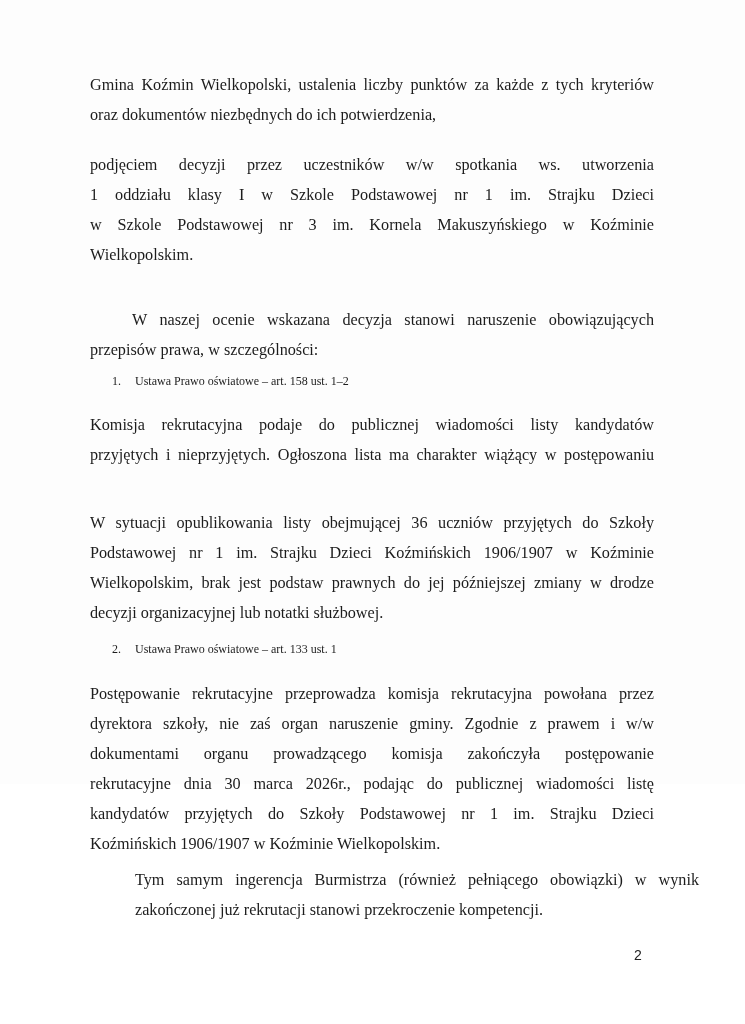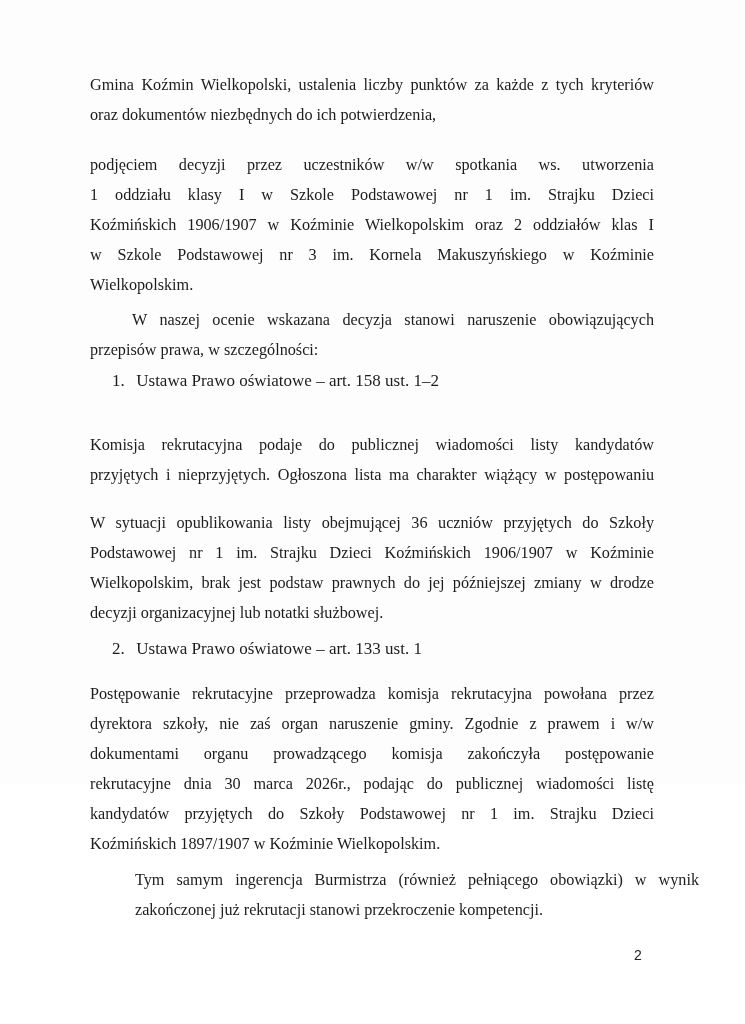--- a/index.html
+++ b/index.html
@@ -6,54 +6,53 @@
   body {
     width: 745px; height: 1024px; background: #ffffff; position: relative; overflow: hidden;
     font-family: "Liberation Serif", "DejaVu Serif", serif; color: #1c1c1c;
   }
   .page { position: absolute; left: 0; top: 0; width: 745px; height: 784px; background: #fdfdfd; padding-left: 37px; }
   .edge-right { position: absolute; right: 0; top: 0; width: 1px; height: 1024px; background: #e6e6e6; }
   .text { position: absolute; left: 90px; width: 564px; font-size: 16.2px; line-height: 30px; }
   .line { display: block; text-align: justify; text-align-last: justify; white-space: nowrap; }
   .line.last { text-align-last: left; }
   .bold { font-weight: normal; }
-  .li { position: absolute; left: 112px; font-size: 17px; line-height: 30px; }
+  .li { position: absolute; left: 112px; font-size: 12px; line-height: 30px; }
   .li .num { display: inline-block; width: 20px; }
   .page-num { position: absolute; left: 634px; top: 947px; font-family: "Liberation Sans", sans-serif; font-size: 14px; color: #222; }
 </style>
 </head>
 <body>
 
 <div class="page">
   <div class="edge-right"></div>
 
   <div class="text" style="top:70px;">
     <span class="line">Gmina Koźmin Wielkopolski, ustalenia liczby punktów za każde z tych kryteriów</span>
     <span class="line last">oraz dokumentów niezbędnych do ich potwierdzenia,</span>
   </div>
 
   <div class="text bold" style="top:150px;">
     <span class="line">podjęciem decyzji przez uczestników w/w spotkania ws. utworzenia</span>
     <span class="line">1 oddziału klasy I w Szkole Podstawowej nr 1 im. Strajku Dzieci</span>
-    <span class="line">Koźmińskich 1906/1907 w Koźminie Wielkopolskim oraz 2 oddziałów klas I</span>
     <span class="line">w Szkole Podstawowej nr 3 im. Kornela Makuszyńskiego w Koźminie</span>
     <span class="line last">Wielkopolskim.</span>
   </div>
 
   <div class="text" style="top:305px;">
     <span class="line" style="padding-left:42px; box-sizing:border-box;">W naszej ocenie wskazana decyzja stanowi naruszenie obowiązujących</span>
     <span class="line last">przepisów prawa, w szczególności:</span>
   </div>
 
   <div class="li" style="top:366px;">
     <span class="num">1.</span>
     <span>Ustawa Prawo oświatowe – art. 158 ust. 1–2</span>
   </div>
 
-  <div class="text" style="top:410px;margin-top:20px;">
+  <div class="text" style="top:410px;">
     <span class="line">Komisja rekrutacyjna podaje do publicznej wiadomości listy kandydatów</span>
     <span class="line">przyjętych i nieprzyjętych. Ogłoszona lista ma charakter wiążący w postępowaniu</span>
   </div>
 
   <div class="text" style="top:508px;">
     <span class="line">W sytuacji opublikowania listy obejmującej 36 uczniów przyjętych do Szkoły</span>
     <span class="line">Podstawowej nr 1 im. Strajku Dzieci Koźmińskich 1906/1907 w Koźminie</span>
     <span class="line">Wielkopolskim, brak jest podstaw prawnych do jej późniejszej zmiany w drodze</span>
     <span class="line last">decyzji organizacyjnej lub notatki służbowej.</span>
   </div>
@@ -62,21 +61,21 @@
     <span class="num">2.</span>
     <span>Ustawa Prawo oświatowe – art. 133 ust. 1</span>
   </div>
 
   <div class="text" style="top:679px;">
     <span class="line">Postępowanie rekrutacyjne przeprowadza komisja rekrutacyjna powołana przez</span>
     <span class="line">dyrektora szkoły, nie zaś organ naruszenie gminy. Zgodnie z prawem i w/w</span>
     <span class="line">dokumentami organu prowadzącego komisja zakończyła postępowanie</span>
     <span class="line">rekrutacyjne dnia 30 marca 2026r., podając do publicznej wiadomości listę</span>
     <span class="line">kandydatów przyjętych do Szkoły Podstawowej nr 1 im. Strajku Dzieci</span>
-    <span class="line last">Koźmińskich 1897/1907 w Koźminie Wielkopolskim.</span>
+    <span class="line last">Koźmińskich 1906/1907 w Koźminie Wielkopolskim.</span>
   </div>
 
   <div class="text" style="top:865px;margin-left:45px;">
     <span class="line">Tym samym ingerencja Burmistrza (również pełniącego obowiązki) w wynik</span>
     <span class="line last">zakończonej już rekrutacji stanowi przekroczenie kompetencji.</span>
   </div>
 
   <div class="page-num">2</div>
 </div>
 

